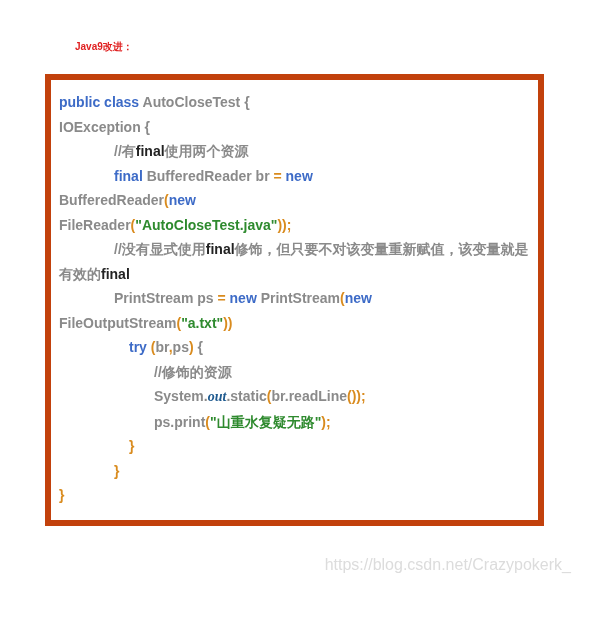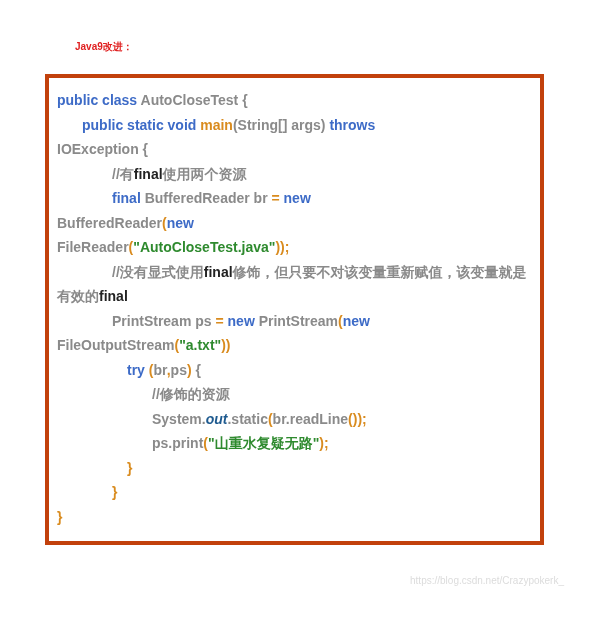--- a/index.html
+++ b/index.html
@@ -13,57 +13,56 @@
       padding: 40px 45px 20px 45px;
     }
     .title {
       color: #e02020;
       font-weight: bold;
       font-size: 10px;
       margin-bottom: 20px;
       margin-left: 30px;
     }
     .code-box {
-      border: 4px solid #c2410c;
+      border: 6px solid #c2410c;
       padding: 10px 8px 12px 8px;
       font-family: Verdana, "Microsoft YaHei", sans-serif;
       font-size: 14px;
       line-height: 1.75;
       font-weight: bold;
       color: #8a8a8a;
     }
     .kw-blue { color: #3d6bc7; }
     .kw-orange { color: #d98b1e; }
     .kw-gray { color: #8a8a8a; }
     .kw-black { color: #222; font-weight: bold; }
     .kw-green { color: #2e8a2e; }
     .kw-darkblue { color: #1e5a8f; }
-    .italic { font-style: italic; }
+    .italic { font-style: italic; font-family: Liberation Serif, serif; }
     .indent1 { padding-left: 25px; display: inline-block; }
     .indent2 { padding-left: 55px; display: inline-block; }
     .indent3 { padding-left: 70px; display: inline-block; }
     .indent4 { padding-left: 95px; display: inline-block; }
     .watermark {
       text-align: right;
       color: #dcdcdc;
-      font-size: 10px;
-      padding: 10px 25px 10px 0;
+      font-size: 16px;
+      padding: 10px 18px 10px 0;
       font-family: Arial, sans-serif;
     }
   </style>
 </head>
 <body>
 
 <div class="container">
   <div class="title">Java9改进：</div>
 
   <div class="code-box">
     <div><span class="kw-blue">public class</span><span class="kw-gray"> AutoCloseTest {</span></div>
 
-    <div><span class="indent1"></span><span class="kw-blue">public static void</span><span class="kw-orange"> main</span><span class="kw-gray">(String[] args)</span><span class="kw-blue"> throws</span></div>
 
     <div><span class="kw-gray">IOException {</span></div>
 
     <div><span class="indent2"></span><span class="kw-gray">//有</span><span class="kw-black">final</span><span class="kw-gray">使用两个资源</span></div>
 
     <div><span class="indent2"></span><span class="kw-blue">final</span><span class="kw-gray"> BufferedReader br </span><span class="kw-orange">= </span><span class="kw-blue">new</span></div>
 
     <div><span class="kw-gray">BufferedReader</span><span class="kw-orange">(</span><span class="kw-blue">new</span></div>
 
     <div><span class="kw-gray">FileReader</span><span class="kw-orange">(</span><span class="kw-green">"AutoCloseTest.java"</span><span class="kw-orange">));</span></div>

